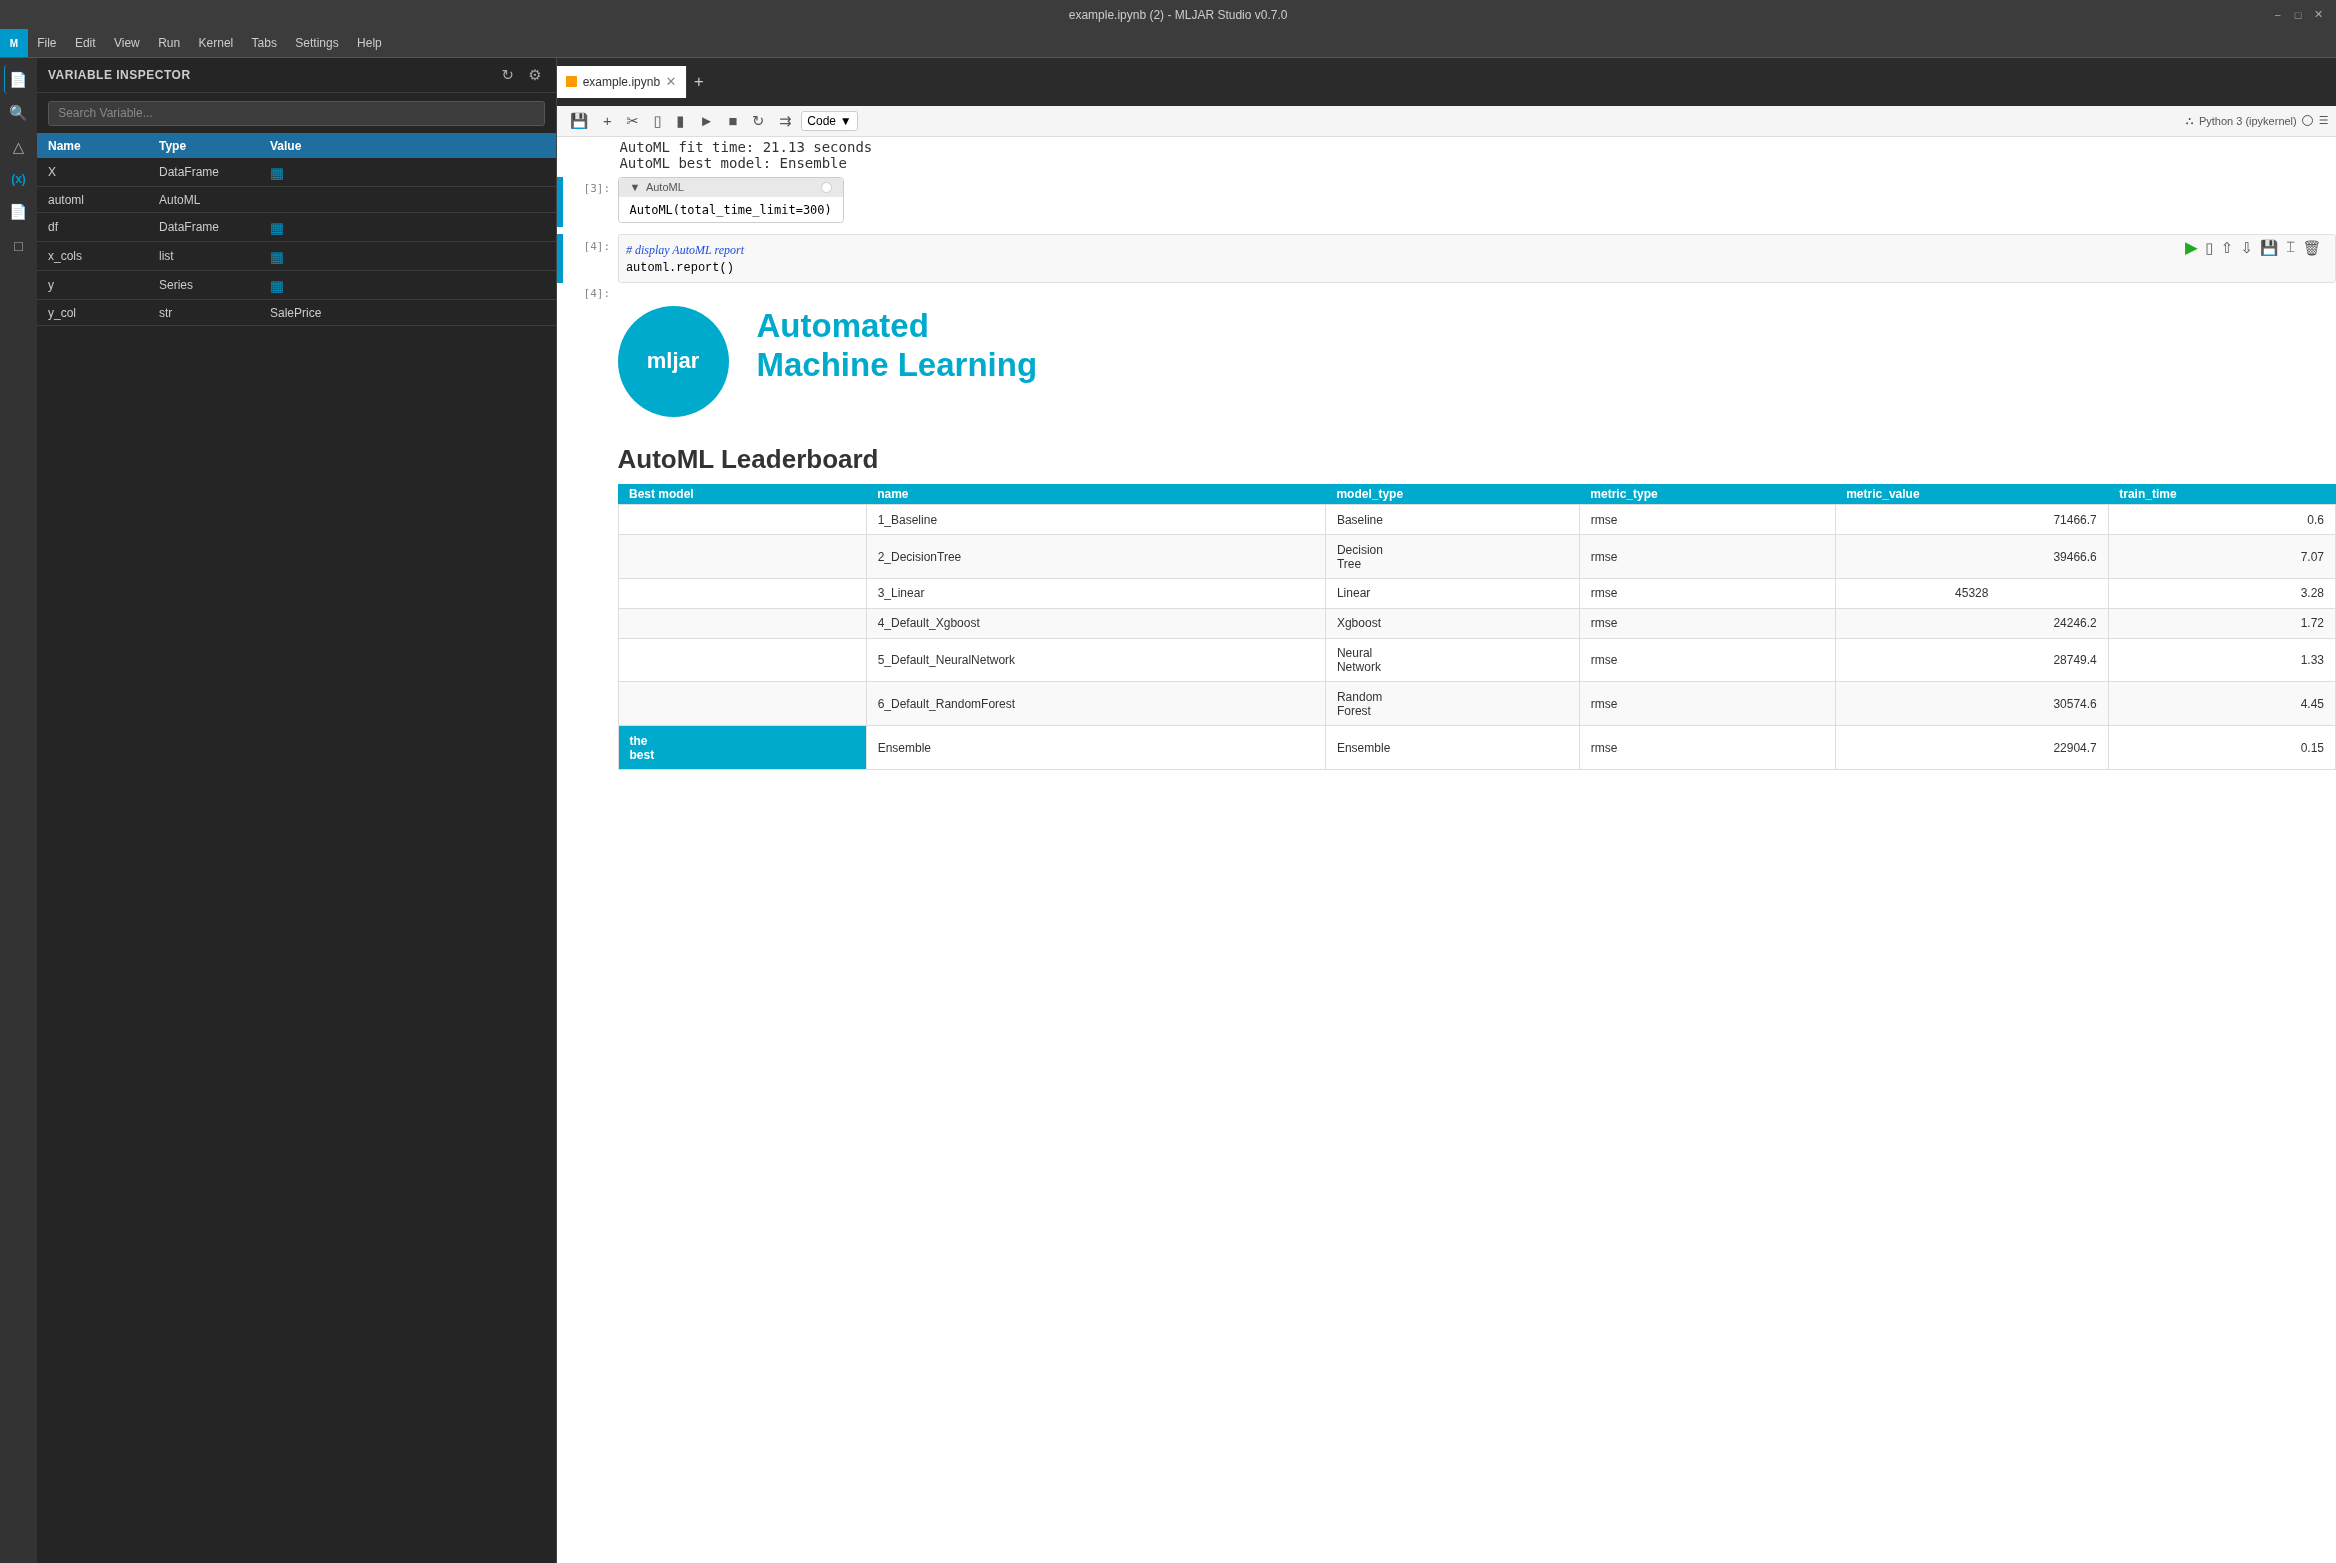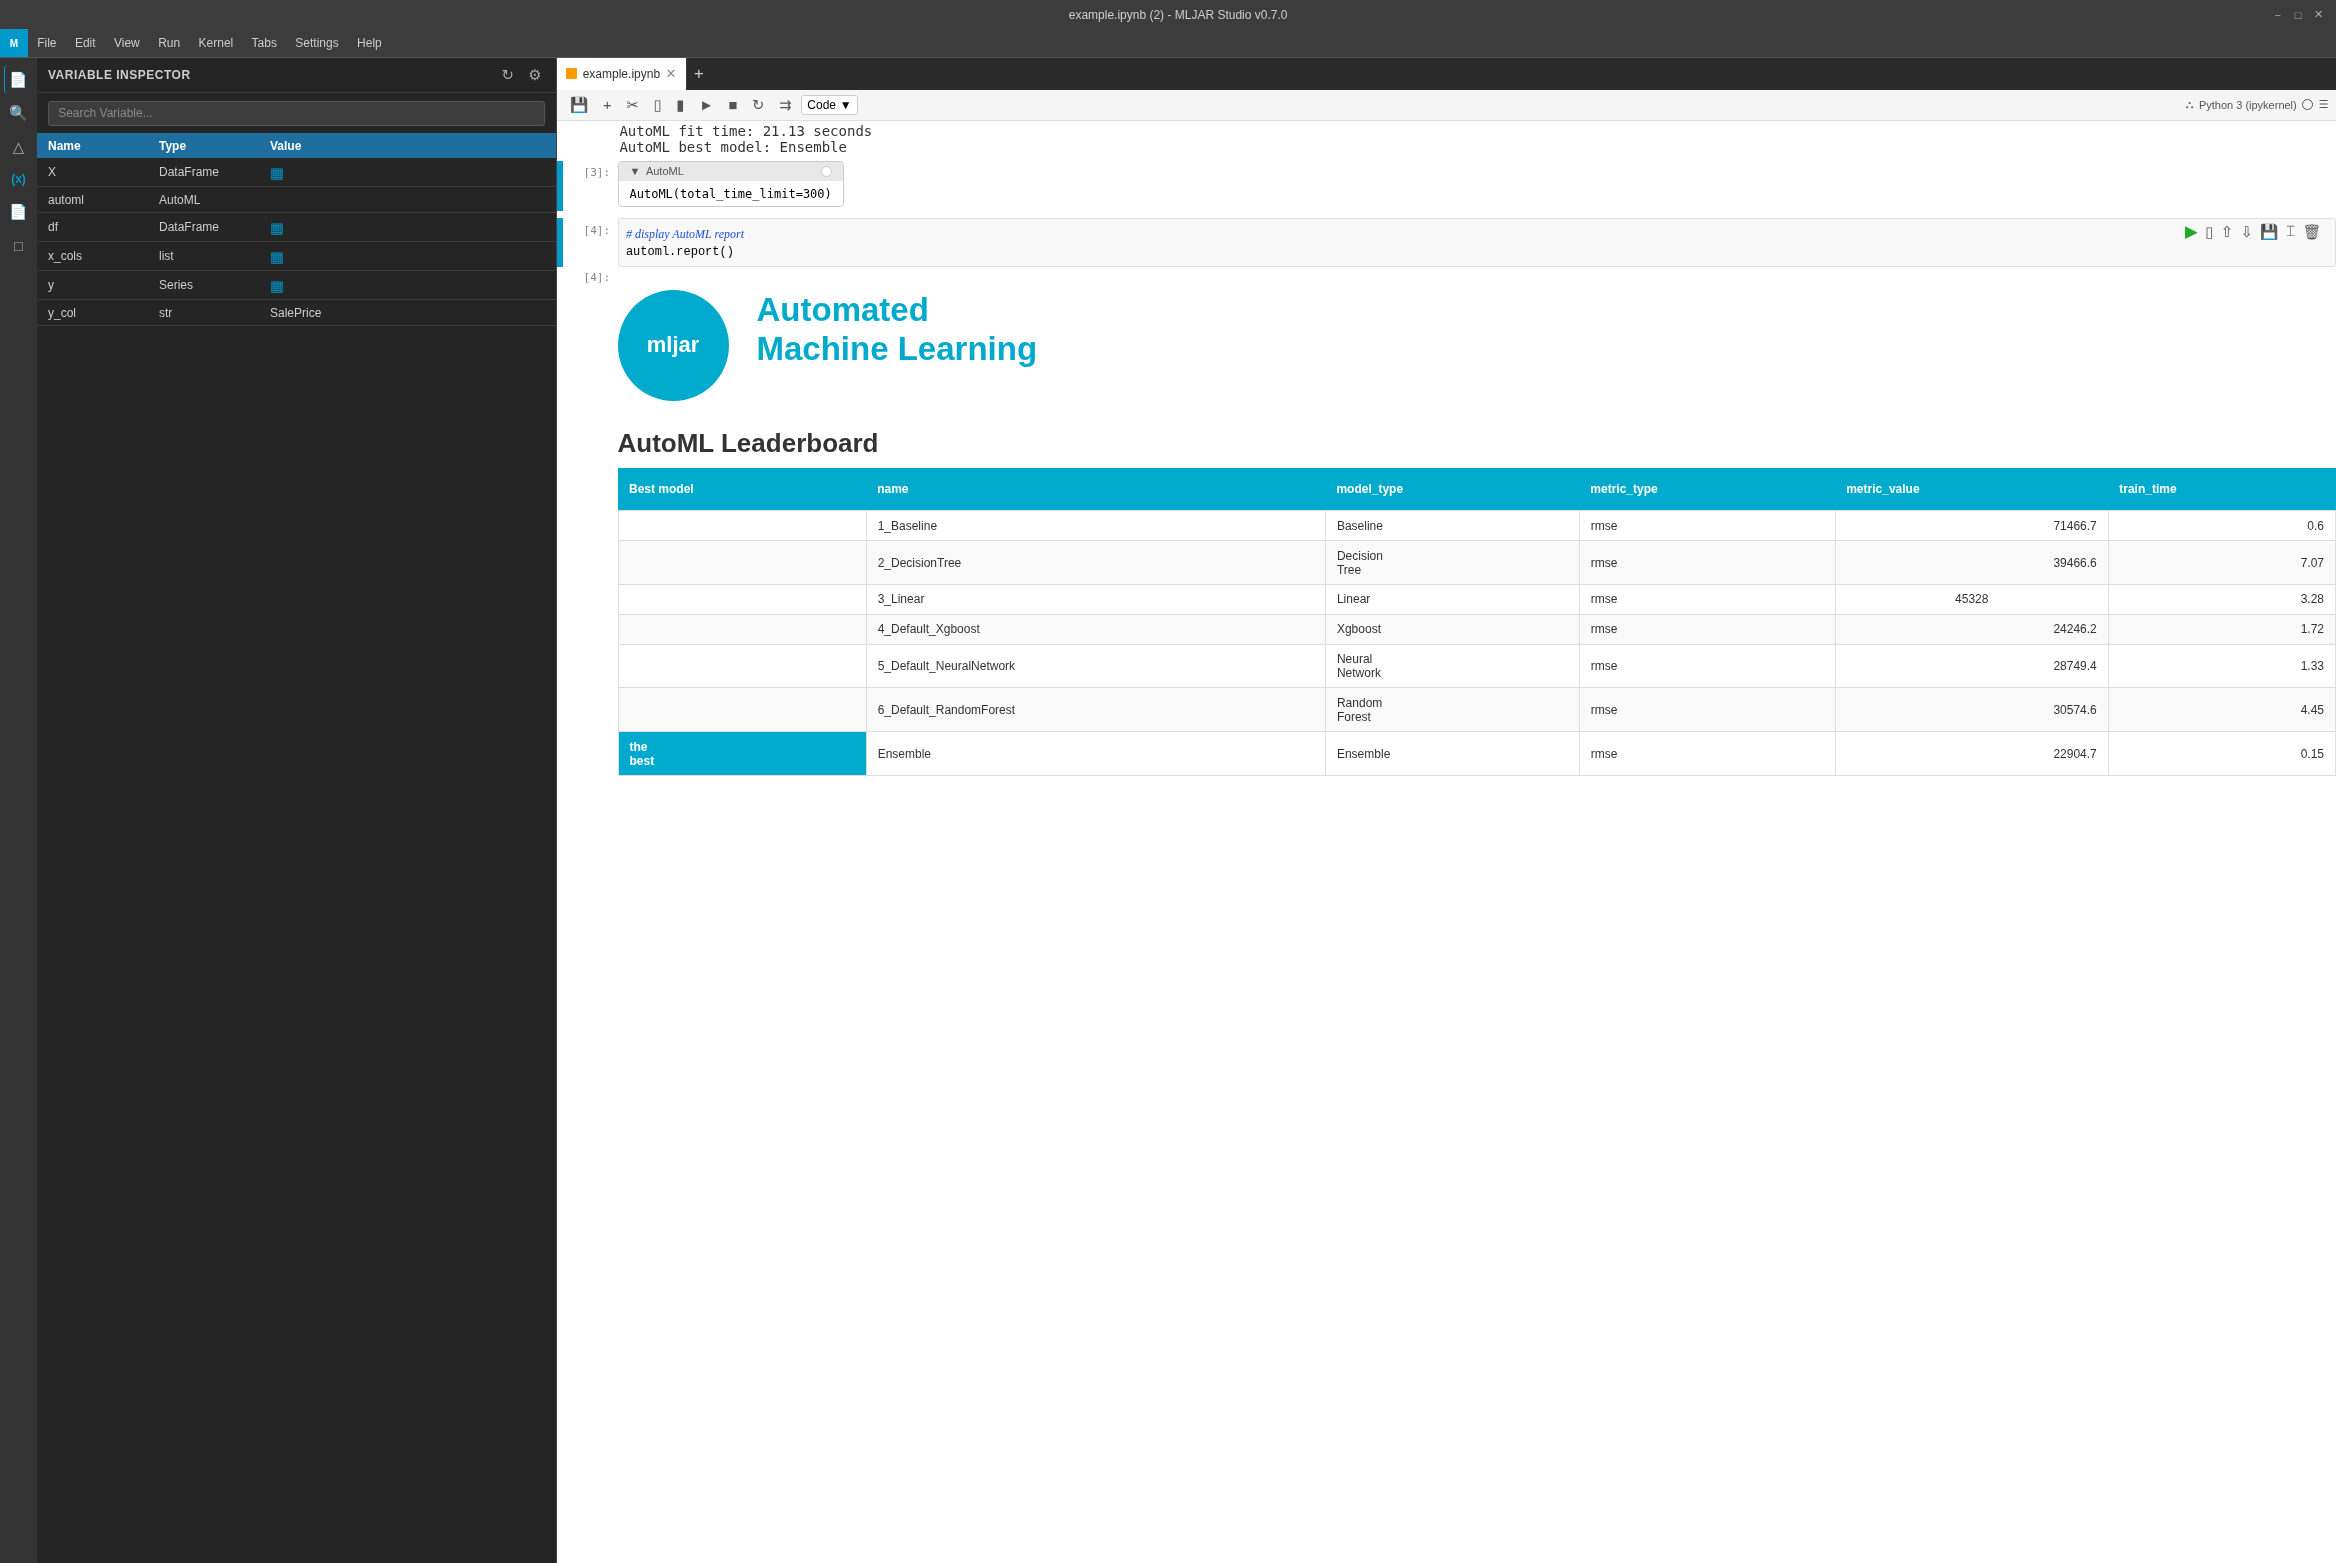--- a/index.html
+++ b/index.html
@@ -56,21 +56,21 @@
 
     #var-table { flex: 1; overflow-y: auto; }
     .var-table-header { display: grid; grid-template-columns: 111px 111px 1fr; background: #1e6fa0; padding: 5.5px 11px; color: #fff; font-weight: 600; font-size: 12px; }
     .var-row { display: grid; grid-template-columns: 111px 111px 1fr; padding: 5.5px 11px; border-bottom: 0.9px solid #3c3c3c; color: #ccc; align-items: center; }
     .var-row-icon { color: #0099cc; font-size: 14.8px; }
 
     
     #right-panel { flex: 1; background: #fff; display: flex; flex-direction: column; overflow: hidden; }
 
     
-    #tab-bar { background: #2b2b2b; display: flex; align-items: center; height: 32px; flex-shrink: 0; }
+    #tab-bar { background: #2b2b2b; display: flex; align-items: center; height: 48px; flex-shrink: 0; }
     .notebook-tab { display: flex; align-items: center; padding: 0 9.2px; height: 32px; background: #1e1e1e; color: #ccc; font-size: 12px; gap: 5.5px; cursor: pointer; border-right: 0.9px solid #3c3c3c; }
     .notebook-tab.active { background: #fff; color: #333; }
     .tab-icon { width: 11px; height: 11px; background: #f90; border-radius: 0.9px; flex-shrink: 0; }
     .tab-close { color: #888; font-size: 13px; cursor: pointer; }
     .tab-add { color: #ccc; font-size: 16.6px; cursor: pointer; padding: 0 7.4px; }
 
     
     #notebook-toolbar { background: #f5f5f5; border-bottom: 0.9px solid #ddd; display: flex; align-items: center; padding: 3.7px 7.4px; gap: 3.7px; flex-shrink: 0; }
     .toolbar-btn { padding: 2.8px 5.5px; border: none; background: transparent; cursor: pointer; font-size: 14.8px; color: #555; display: flex; align-items: center; justify-content: center; border-radius: 2.8px; }
     .cell-type-select { background: #fff; border: 0.9px solid #ccc; padding: 1.8px 5.5px; font-size: 12px; border-radius: 2.8px; cursor: pointer; display: flex; align-items: center; gap: 3.7px; }
@@ -86,21 +86,21 @@
     .automl-box-content { padding: 5.5px 11px; font-family: monospace; font-size: 12px; background: #fff; border-radius: 0 0 3.7px 3.7px; }
     .automl-box-dot { width: 11px; height: 11px; border-radius: 50%; border: 1.8px solid #ccc; background: #fff; }
     .action-icon { font-size: 14.8px; color: #555; cursor: pointer; }
     .run-icon { color: #22aa22; font-size: 16.6px; cursor: pointer; }
     .mljar-logo-area { display: flex; gap: 28px; padding: 18.5px 0; }
     .mljar-circle { width: 111px; height: 111px; border-radius: 50%; background: #00aacc; display: flex; align-items: center; justify-content: center; color: white; font-size: 22px; font-weight: bold; }
     .mljar-tagline { font-size: 33px; font-weight: 700; color: #00aacc; line-height: 1.2; }
 
     .leaderboard-title { font-size: 26px; font-weight: 700; color: #333; padding: 9.2px 55px; }
     .leaderboard-table { margin: 0 55px; border-collapse: collapse; width: calc(100% - 111px); font-size: 12px; }
-    .leaderboard-table th { background: #00aacc; color: #fff; padding: 14px 11px; text-align: left; font-weight: 600; }
+    .leaderboard-table th { background: #00aacc; color: #fff; padding: 3px 11px; text-align: left; font-weight: 600; }
     .leaderboard-table td { padding: 7.4px 11px; border: 0.9px solid #ddd; color: #333; }
     .leaderboard-table tr:nth-child(even) td { background: #f9f9f9; }
     .leaderboard-table .best-col { background: #00aacc; color: #fff; font-weight: 600; }
     .leaderboard-table .best-row td:first-child { background: #00aacc; color: #fff; font-weight: 600; }
 
     .output-line { font-family: monospace; font-size: 14px; color: #333; }
     .bracket-col { width: 55px; text-align: right; padding-right: 7.4px; font-family: monospace; font-size: 11px; color: #888; flex-shrink: 0; }
 
     .code-line { font-family: 'Courier New', monospace; font-size: 12px; padding: 1.8px 0; }
     .code-comment { color: #1d4ed8; font-style: italic; font-family: Liberation Serif, serif; }

